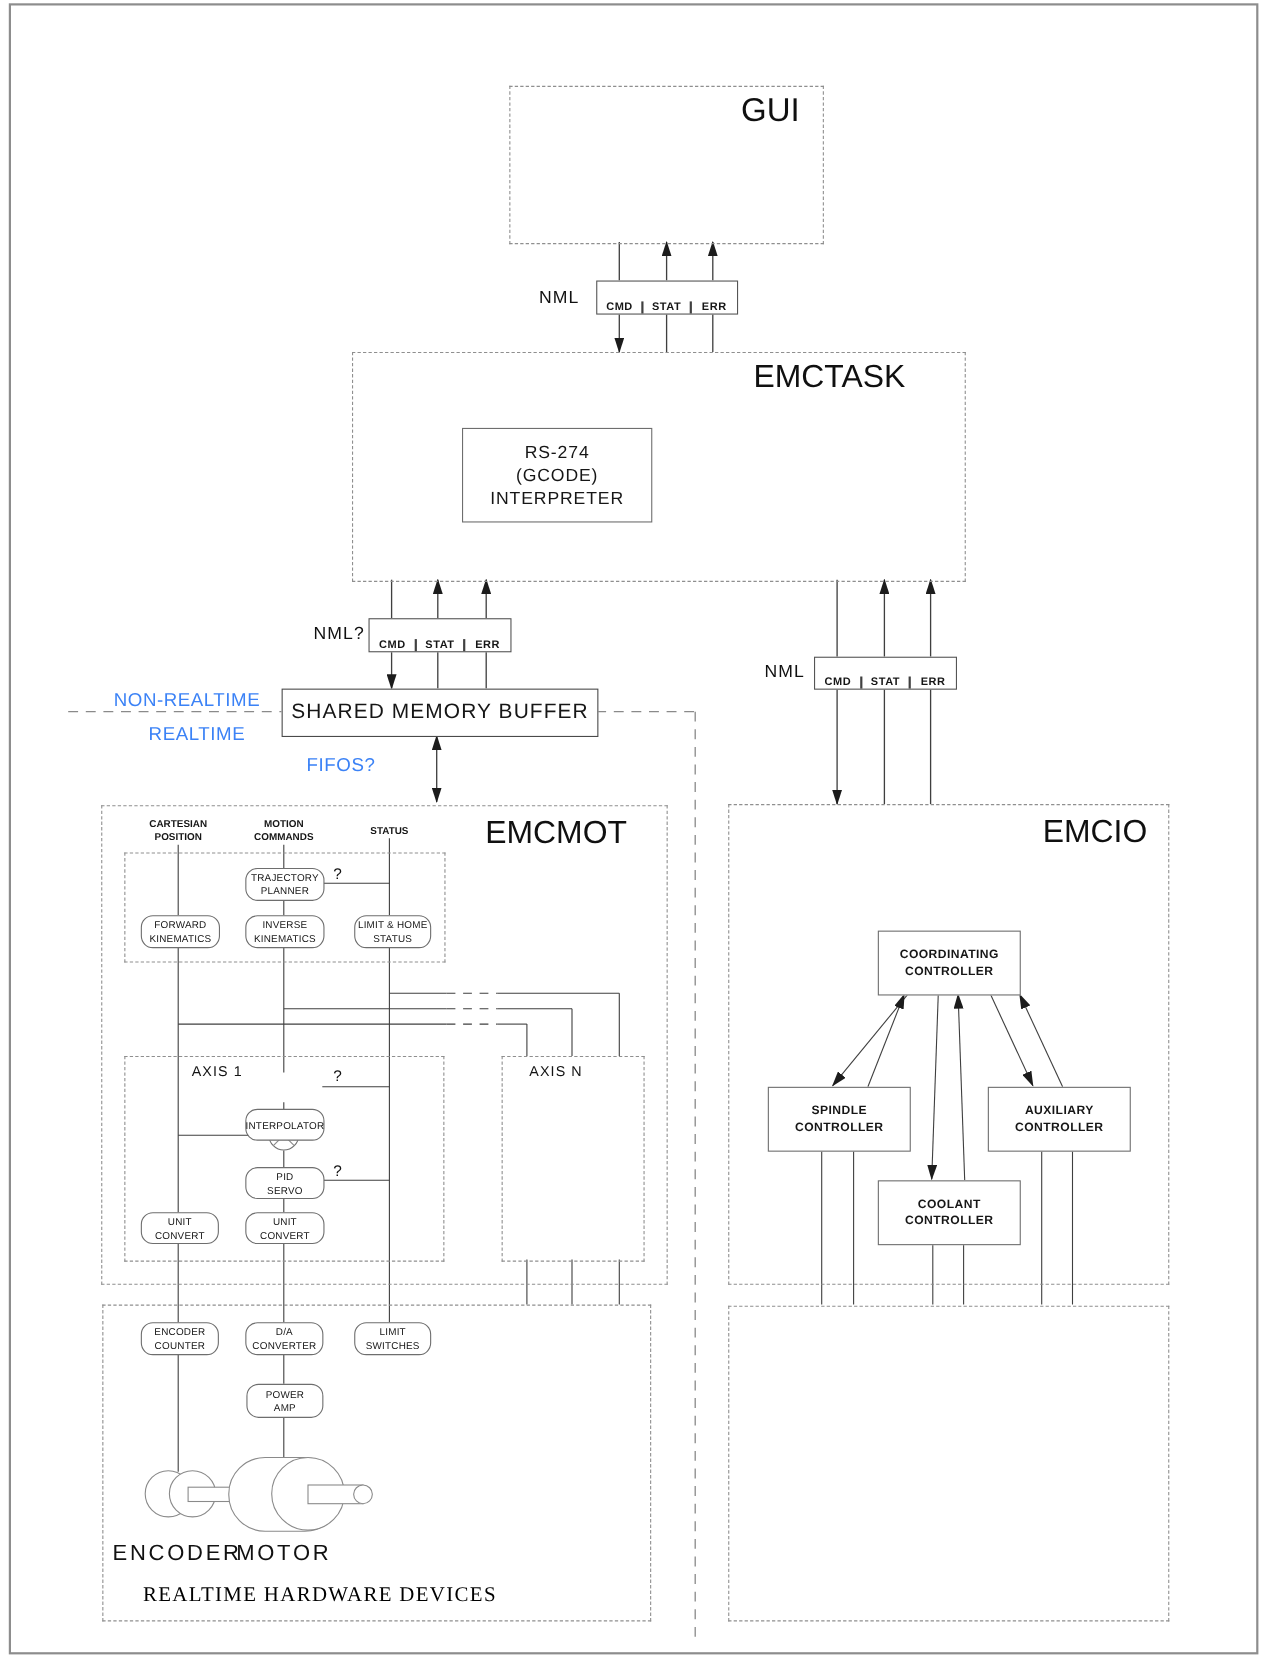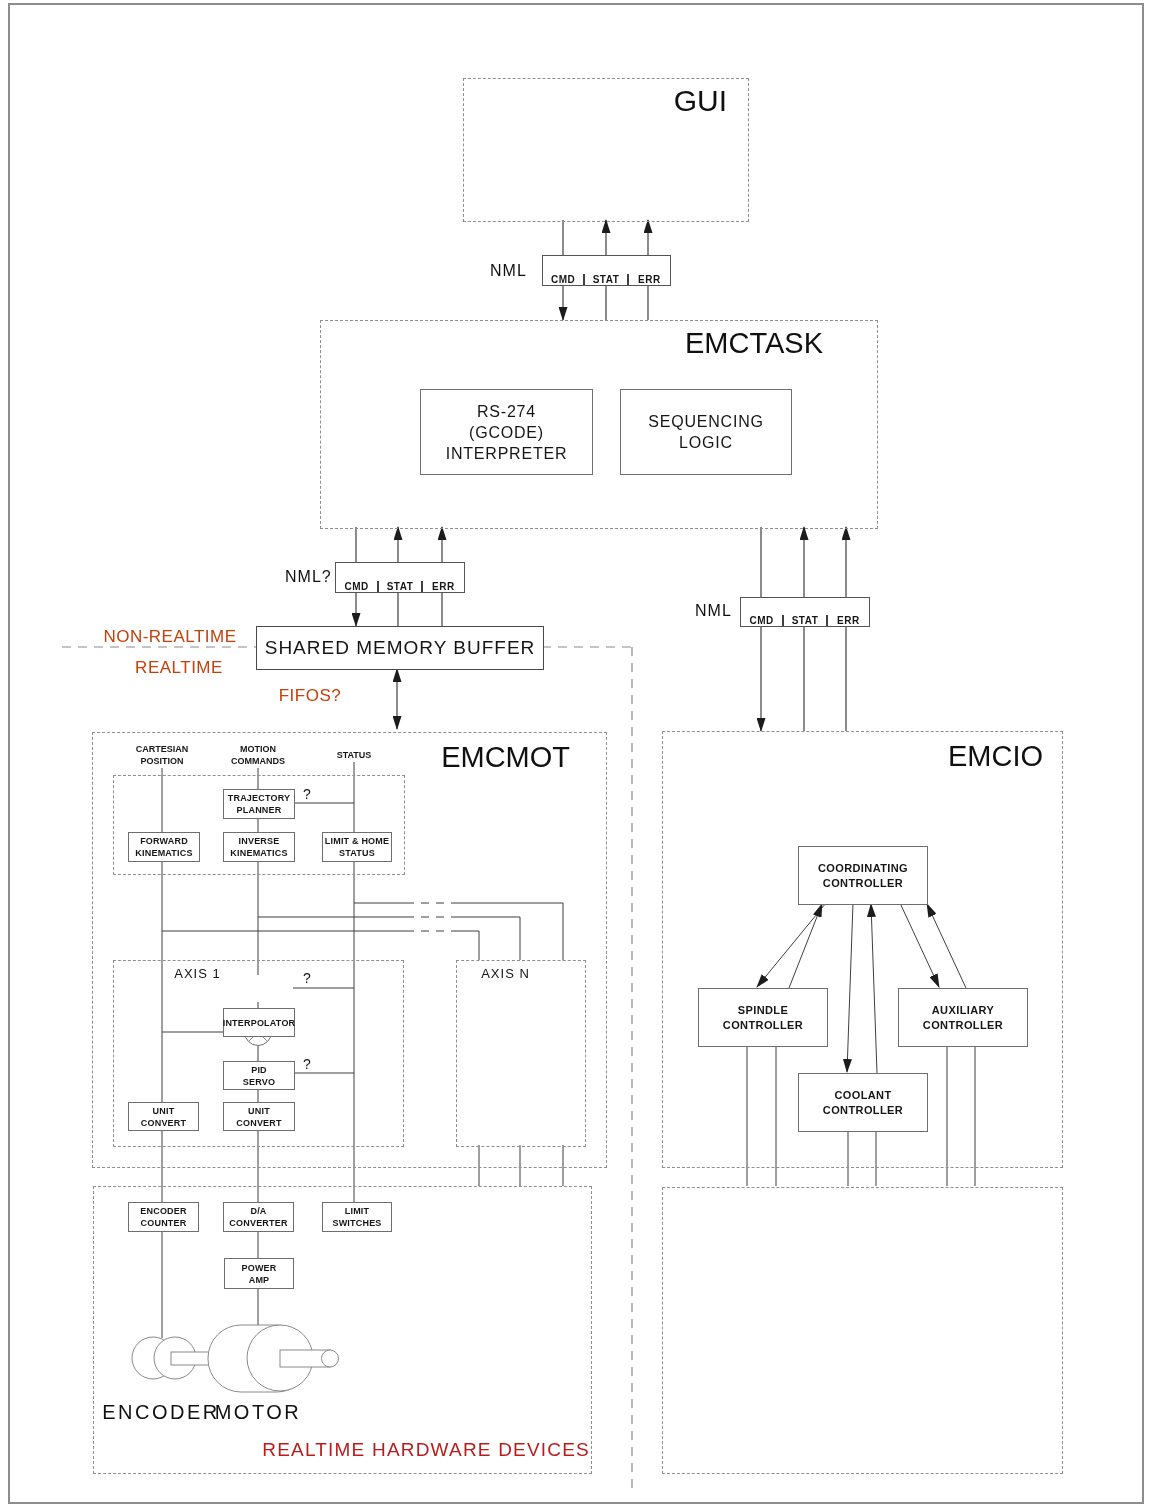--- a/index.html
+++ b/index.html
@@ -3,35 +3,35 @@
 <meta charset="utf-8">
 <style>
   html,body{margin:0;padding:0;background:#fff;}
   #canvas{position:relative;width:1152px;height:1510px;background:#ffffff;
           font-family:"Liberation Sans", sans-serif;color:#161616;overflow:hidden;}
   .frame{position:absolute;left:8px;top:3px;width:1132px;height:1497px;border:2px solid #8d8d8d;}
   svg.layer{position:absolute;left:0;top:0;width:1152px;height:1510px;pointer-events:none;}
   .dashed-box{position:absolute;border:1px dashed #8f8f8f;background:transparent;}
   .solid-box{position:absolute;border:1px solid #6e6e6e;background:#fff;display:flex;align-items:center;
              justify-content:center;text-align:center;white-space:pre-line;color:#161616;}
-  .sb-sm{font-weight:700;font-size:9px;line-height:12px;letter-spacing:.2px;}
+  .sb-sm{font-weight:400;font-size:9px;line-height:12px;letter-spacing:.2px;border-radius:11px;}
   .sb-md{font-weight:700;font-size:11px;line-height:15px;letter-spacing:.4px;}
   .sb-lg{font-size:16px;line-height:21px;letter-spacing:.8px;}
   .smb{font-size:19px;letter-spacing:1px;}
   .title{position:absolute;font-size:29px;color:#101010;text-align:right;}
   .col-label{position:absolute;font-weight:700;font-size:9px;line-height:12px;text-align:center;white-space:pre-line;}
   .nml-label{position:absolute;font-size:16px;letter-spacing:1px;color:#101010;}
   .nml-box{position:absolute;display:flex;border:1px solid #555;background:#fff;align-items:flex-end;}
   .nml-cell{display:flex;align-items:center;justify-content:center;font-size:10px;font-weight:700;letter-spacing:.5px;}
   .nml-cell + .nml-cell{border-left:2px solid #404040;}
-  .caption{position:absolute;font-size:19px;letter-spacing:1.2px;text-align:right;color:#b91c1c;}
+  .caption{position:absolute;font-size:19px;letter-spacing:1.2px;text-align:left;color:#000000;font-family:Liberation Serif, serif;}
   .caption-lg{position:absolute;font-size:20px;letter-spacing:2.5px;text-align:center;color:#111;}
   .axis-label{position:absolute;font-size:13px;letter-spacing:1px;text-align:center;color:#141414;}
   .qmark{position:absolute;font-size:14px;color:#141414;}
-  .bnd-label{position:absolute;font-size:17px;letter-spacing:.5px;text-align:center;color:#c2410c;}
+  .bnd-label{position:absolute;font-size:17px;letter-spacing:.5px;text-align:center;color:#3b82f6;}
 </style>
 </head>
 <body>
 
 <div id="canvas">
   <div class="frame"></div>
 
   <svg class="layer" viewBox="0 0 1152 1510" xmlns="http://www.w3.org/2000/svg">
     <defs>
       <marker id="arr" viewBox="0 0 14 9" refX="13" refY="4.5" markerUnits="userSpaceOnUse" markerWidth="14" markerHeight="9" orient="auto">
@@ -163,22 +163,20 @@
     <div class="nml-cell" style="width:41px;">CMD</div>
     <div class="nml-cell" style="width:42px;">STAT</div>
     <div class="nml-cell" style="width:42px;">ERR</div>
   </div>
 
   <div class="dashed-box" style="left:320px;top:320px;width:556px;height:207px;"></div>
   <div class="title" style="left:673px;top:327px;width:150px;">EMCTASK</div>
   <div class="solid-box sb-lg" style="left:420px;top:389px;width:171px;height:84px;">RS-274
 (GCODE)
 INTERPRETER</div>
-  <div class="solid-box sb-lg" style="left:620px;top:389px;width:170px;height:84px;">SEQUENCING
-LOGIC</div>
 
   <div class="nml-label" style="left:285px;top:568px;">NML?</div>
   <div class="nml-box" style="left:335px;top:562px;width:128px;height:29px;">
     <div class="nml-cell" style="width:42px;">CMD</div>
     <div class="nml-cell" style="width:42px;">STAT</div>
     <div class="nml-cell" style="width:42px;">ERR</div>
   </div>
 
   <div class="nml-label" style="left:695px;top:602px;">NML</div>
   <div class="nml-box" style="left:740px;top:597px;width:128px;height:28px;">

